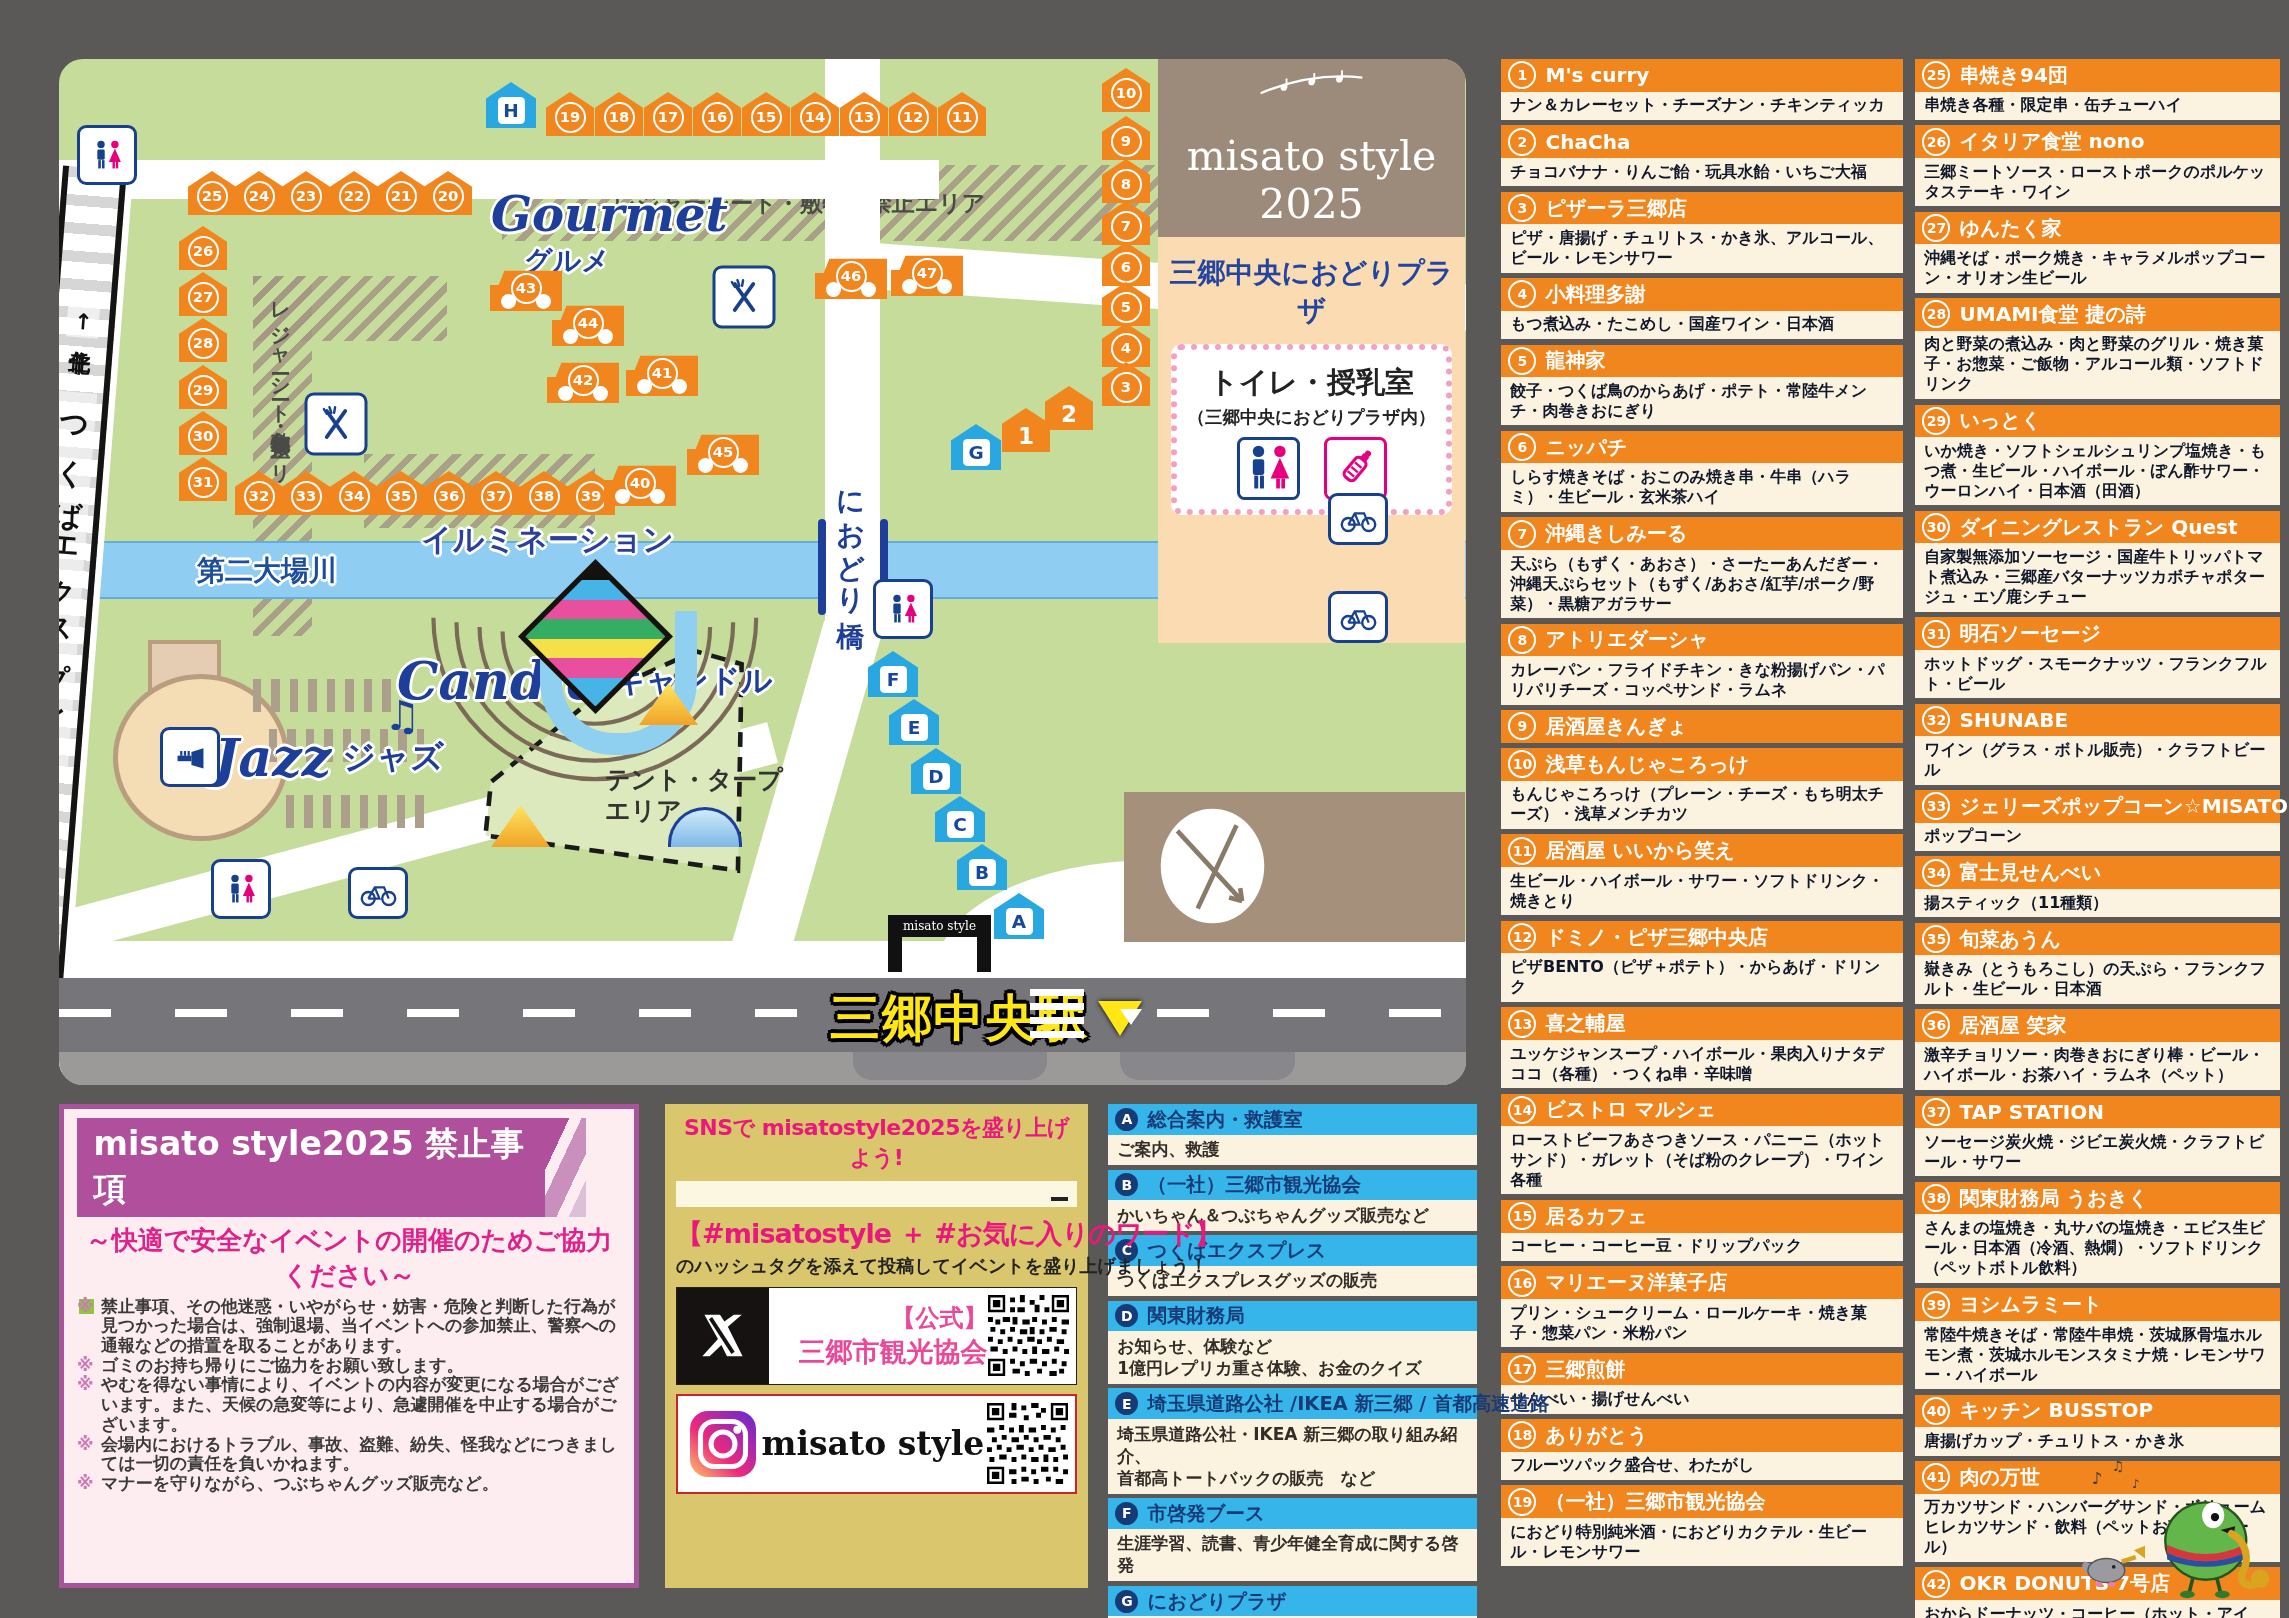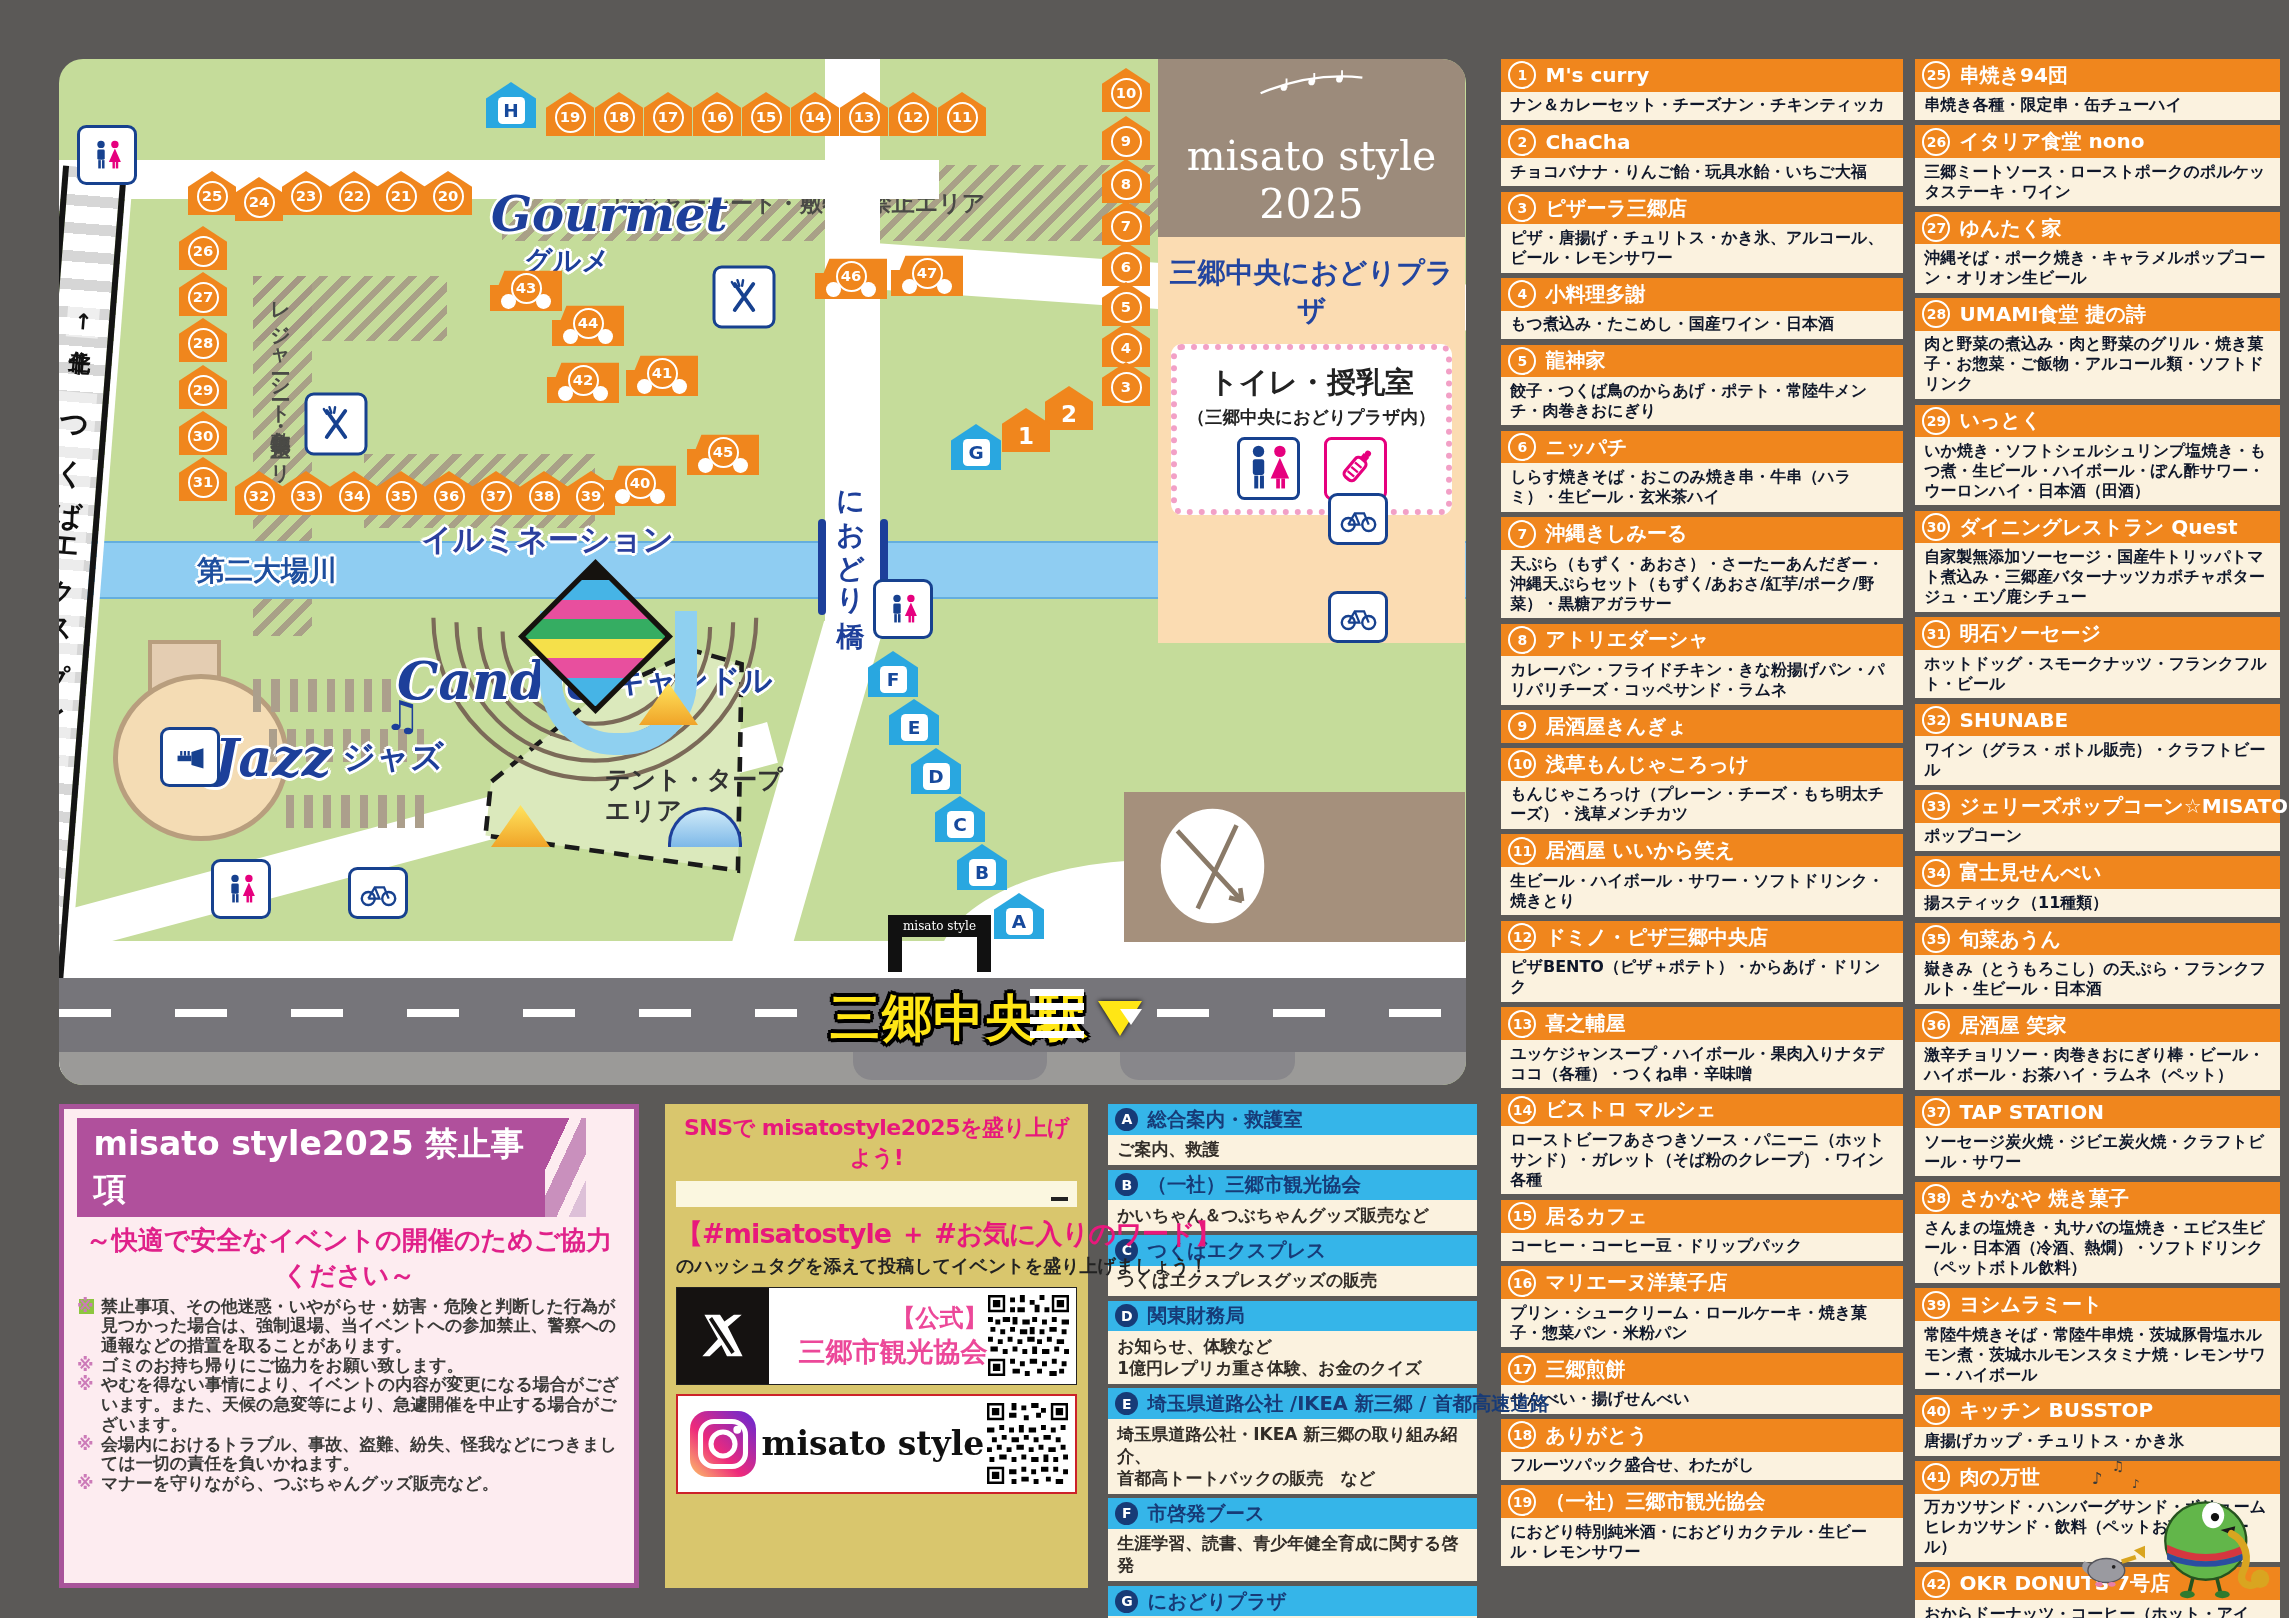--- a/index.html
+++ b/index.html
@@ -441,21 +441,21 @@
         </div>
         <div class="stall house" style="left: 1010px; top: 349px;">
           <span class="slab">2</span>
         </div>
         <div class="stall house" style="left: 967px; top: 371px;">
           <span class="slab">1</span>
         </div>
         <div class="stall house ring" style="left: 153px; top: 134px;">
           <span class="slab">25</span>
         </div>
-        <div class="stall house ring" style="left: 200px; top: 140px; justify-content: center;">
+        <div class="stall house ring" style="left: 200px; top: 134px; justify-content: center;">
           <span class="slab">24</span>
         </div>
         <div class="stall house ring" style="left: 247px; top: 134px;">
           <span class="slab">23</span>
         </div>
         <div class="stall house ring" style="left: 295px; top: 134px;">
           <span class="slab">22</span>
         </div>
         <div class="stall house ring" style="left: 342px; top: 134px;">
           <span class="slab">21</span>
@@ -782,21 +782,21 @@
         <div class="vitem">
           <div class="vhead">
             <span class="vnum">37</span>
             <span class="vname">TAP STATION</span>
           </div>
           <div class="vdesc">ソーセージ炭火焼・ジビエ炭火焼・クラフトビール・サワー</div>
         </div>
         <div class="vitem">
           <div class="vhead">
             <span class="vnum">38</span>
-            <span class="vname">さかなや 焼き菓子</span>
+            <span class="vname">関東財務局 うおきく</span>
           </div>
           <div class="vdesc">さんまの塩焼き・丸サバの塩焼き・エビス生ビール・日本酒（冷酒、熱燗）・ソフトドリンク（ペットボトル飲料）</div>
         </div>
         <div class="vitem">
           <div class="vhead">
             <span class="vnum">39</span>
             <span class="vname">ヨシムラミート</span>
           </div>
           <div class="vdesc">常陸牛焼きそば・常陸牛串焼・茨城豚骨塩ホルモン煮・茨城ホルモンスタミナ焼・レモンサワー・ハイボール</div>
         </div>

